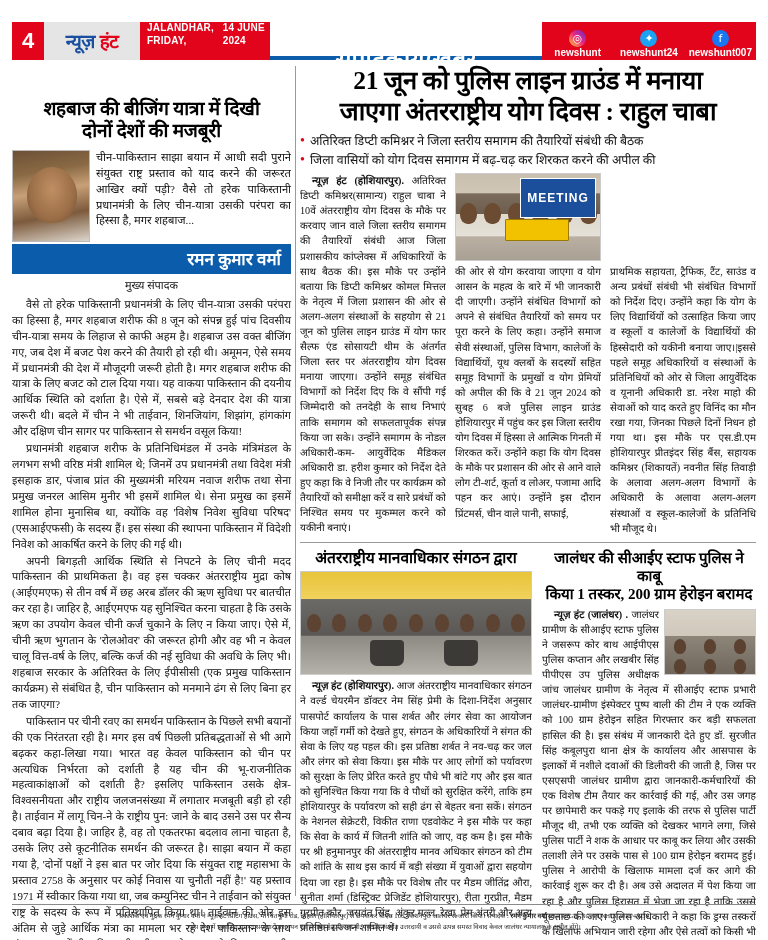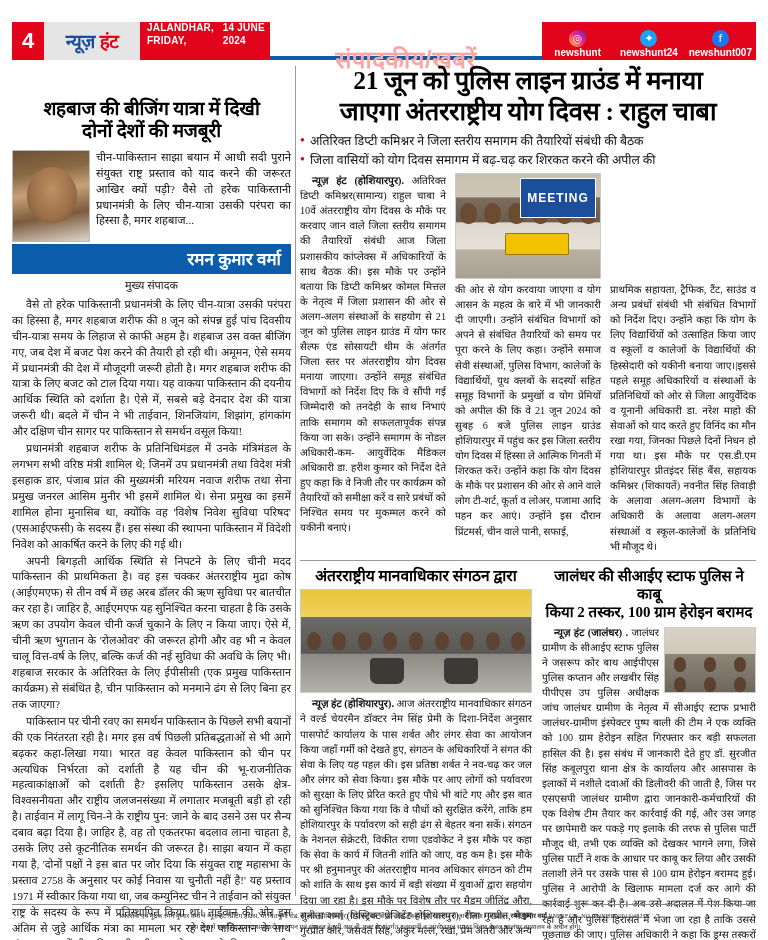--- a/index.html
+++ b/index.html
@@ -35,21 +35,21 @@
   .logo-text .red { color: #e2041b; }
   .dateline-box {
     width: 130px; background: #e2041b; color: #ffffff;
     display: flex; flex-direction: row; justify-content: center;
     padding-left: 7px;
     font-family: "Liberation Sans", sans-serif;
     font-size: 10px; font-weight: bold; line-height: 1.25;
     letter-spacing: 0.2px;
   }
   .section-box {
-    flex: 1; background: #0b5cab; color: #fca5a5;
+    flex: 1; background: #0b5cab; color: #ffffff;
     display: flex; align-items: center; justify-content: center;
     font-family: "Liberation Sans", sans-serif;
     font-size: 24px; font-weight: bold; letter-spacing: 0.5px; margin-top: 34px;
   }
   .social-box {
     width: 214px; background: #e2041b;
     display: flex; align-items: flex-end; justify-content: space-around;
     padding-bottom: 2px;
   }
   .social-item { display: flex; flex-direction: column; align-items: center; width: 70px; }
@@ -118,21 +118,21 @@
   .bullet .dot { color: #e2041b; font-size: 14px; line-height: 1; }
 
   .lead-cols { display: flex; gap: 9px; margin-top: 4px; }
   .lead-col { flex: 1; }
   .newstext { font-size: 10.2px; line-height: 1.48; text-align: justify; color: #111; }
   .newstext p { margin-bottom: 1px; }
   .newstext p.ind { text-indent: 12px; }
   .dateline-lead { font-weight: bold; }
 
   .photo-meeting {
-    width: 100%; height: 106px; border: 1px solid #ccc; margin-bottom: 3px;
+    width: 100%; height: 88px; border: 1px solid #ccc; margin-bottom: 3px;
     background:
       linear-gradient(to bottom,
         #c9bfae 0%, #cfc6b6 22%,
         #7b6c5c 23%, #6c5d4e 46%,
         #ded8cd 47%, #e6e1d8 72%,
         #b9b0a2 73%, #a9a094 100%);
     position: relative; overflow: hidden;
   }
   .photo-meeting .mt-sign {
     position: absolute; right: 4px; top: 4px; width: 76px; height: 40px;
@@ -348,21 +348,21 @@
           <div class="newstext">
             <p class="ind"><span class="dateline-lead">न्यूज़ हंट (होशियारपुर).</span> <span>आज अंतरराष्ट्रीय मानवाधिकार संगठन ने वर्ल्ड चेयरमैन डॉक्टर नेम सिंह प्रेमी के दिशा-निर्देश अनुसार पासपोर्ट कार्यालय के पास शर्बत और लंगर सेवा का आयोजन किया जहाँ गर्मी को देखते हुए, संगठन के अधिकारियों ने संगत की सेवा के लिए यह पहल की। इस प्रतिष्ठा शर्बत ने नव-चढ़ कर जल और लंगर को सेवा किया।
 इस मौके पर आए लोगों को पर्यावरण को सुरक्षा के लिए प्रेरित करते हुए पौधे भी बांटे गए और इस बात को सुनिश्चित किया गया कि वे पौधों को सुरक्षित करेंगे, ताकि हम होशियारपुर के पर्यावरण को सही ढंग से बेहतर बना सकें।
 संगठन के नेशनल सेक्रेटरी, विकीत राणा एडवोकेट ने इस मौके पर कहा कि सेवा के कार्य में जितनी शांति को जाए, वह कम है। इस मौके पर श्री हनुमानपुर की अंतरराष्ट्रीय मानव अधिकार संगठन को टीम को शांति के साथ इस कार्य में बड़ी संख्या में युवाओं द्वारा सहयोग दिया जा रहा है। इस मौके पर विशेष तौर पर मैडम जीतिंद्र औरा, सुनीता शर्मा (डिस्ट्रिक्ट प्रेजिडेंट होशियारपुर), रीता गुरप्रीत, मैडम गुरप्रीत कौर, जसवंत सिंह, अंकुर मल्ल, रेखा, प्रेम अंतरी और अन्य प्रतिष्ठित सज्जन शामिल थे।</span></p>
           </div>
         </div>
 
         <div class="lower-right">
           <div class="sub-hl sub-hl-2">
             <div>जालंधर की सीआईए स्टाफ पुलिस ने काबू</div>
-            <div>किया 2 तस्कर, 100 ग्राम हेरोइन बरामद</div>
+            <div>किया 1 तस्कर, 200 ग्राम हेरोइन बरामद</div>
           </div>
           <div class="newstext">
             <div class="wrap-photo">
               <div class="sitters">
                   <i></i>
                   <i></i>
                   <i></i>
                 </div>
               <div class="sitters" style="top:34px">
                   <i></i>

